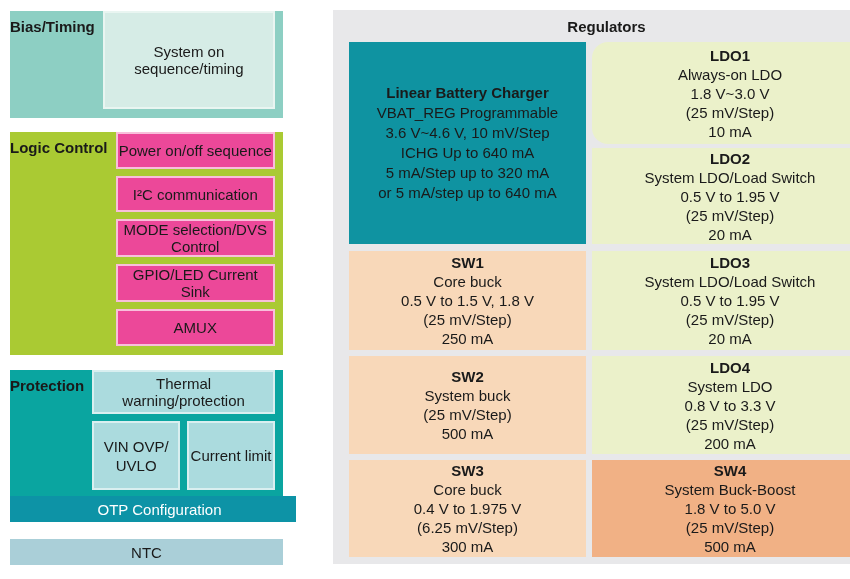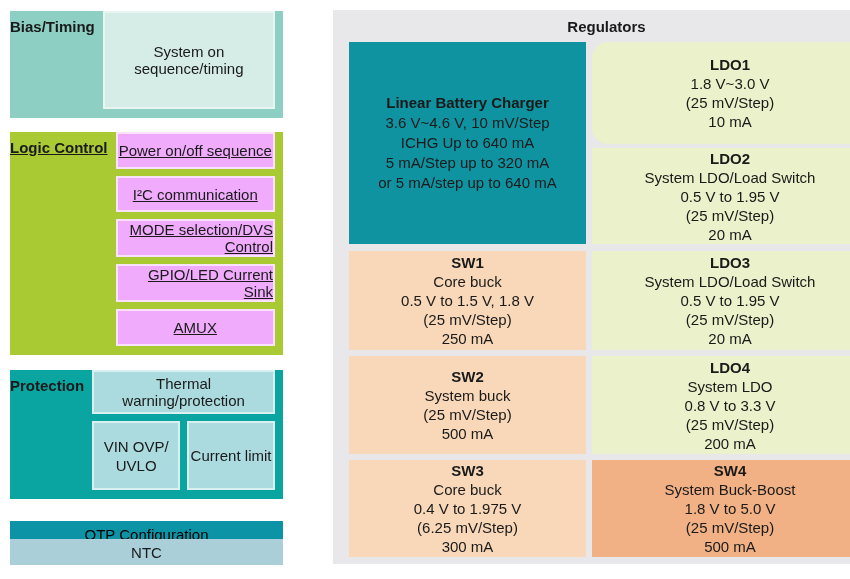--- a/index.html
+++ b/index.html
@@ -13,30 +13,30 @@
   .group-items{display:flex;flex-direction:column;gap:7px;padding:0 8px 9px;flex:1;}
   .group-item{
     display:flex;align-items:center;justify-content:center;text-align:center;
     font-size:15px;flex:1;box-sizing:border-box;border:2px solid rgba(255,255,255,0.6);
   }
   .split-row{display:flex;gap:7px;flex:1.7;}
   .split-row .group-item{flex:1;white-space:pre-line;line-height:19px;}
 
   .bias{top:11px;height:107px;background:#8dcfc3;}
   .bias .group-item{background:#d6ece6;border-color:#e9f5f1;}
-  .logic{top:132px;height:223px;background:#aaca33;text-decoration:underline;}
-  .logic .group-item{background:#f0abfc;border-color:rgba(255,255,255,0.65);text-align:right;}
+  .logic{top:132px;height:223px;background:#aaca33;}
+  .logic .group-item{background:#ec4899;border-color:rgba(255,255,255,0.65);}
   .protection{top:370px;height:129px;background:#0aa5a0;}
   .protection .group-item{background:#abdbde;border-color:rgba(255,255,255,0.55);}
 
   .bar{
     position:absolute;left:10px;width:273px;height:26px;
     display:flex;align-items:center;justify-content:center;font-size:15px;
   }
-  .otp-bar{top:521px;background:#0d93a6;color:#000000;}
+  .otp-bar{top:496px;background:#0d93a6;color:#ffffff;padding-left:13px;}
   .ntc-bar{top:539px;background:#aacfd8;}
 
   
   .regulators{position:absolute;left:290px;top:10px;width:547px;height:554px;background:#e8e8ea;margin-left:43px;}
   .regulators-title{font-weight:bold;font-size:15px;text-align:center;padding-top:8px;}
   .reg-block{
     position:absolute;display:flex;flex-direction:column;align-items:center;justify-content:center;
     text-align:center;font-size:15px;line-height:19px;box-sizing:border-box;padding:2px 4px;
   }
   .reg-block .block-title{font-weight:bold;}
@@ -89,28 +89,30 @@
   </div>
 
   <div class="bar otp-bar">OTP Configuration</div>
   <div class="bar ntc-bar">NTC</div>
 
   <div class="regulators">
     <div class="regulators-title">Regulators</div>
 
     <div class="reg-block charger-block">
       <div class="block-title">Linear Battery Charger</div>
+      <div class="block-line">VBAT_REG Programmable</div>
       <div class="block-line">3.6 V~4.6 V, 10 mV/Step</div>
       <div class="block-line">ICHG Up to 640 mA</div>
       <div class="block-line">5 mA/Step up to 320 mA</div>
       <div class="block-line">or 5 mA/step up to 640 mA</div>
     </div>
 
     <div class="reg-block ldo-block pos-ldo1">
       <div class="block-title">LDO1</div>
+      <div class="block-line">Always-on LDO</div>
       <div class="block-line">1.8 V~3.0 V</div>
       <div class="block-line">(25 mV/Step)</div>
       <div class="block-line">10 mA</div>
     </div>
 
     <div class="reg-block ldo-block pos-ldo2">
       <div class="block-title">LDO2</div>
       <div class="block-line">System LDO/Load Switch</div>
       <div class="block-line">0.5 V to 1.95 V</div>
       <div class="block-line">(25 mV/Step)</div>

